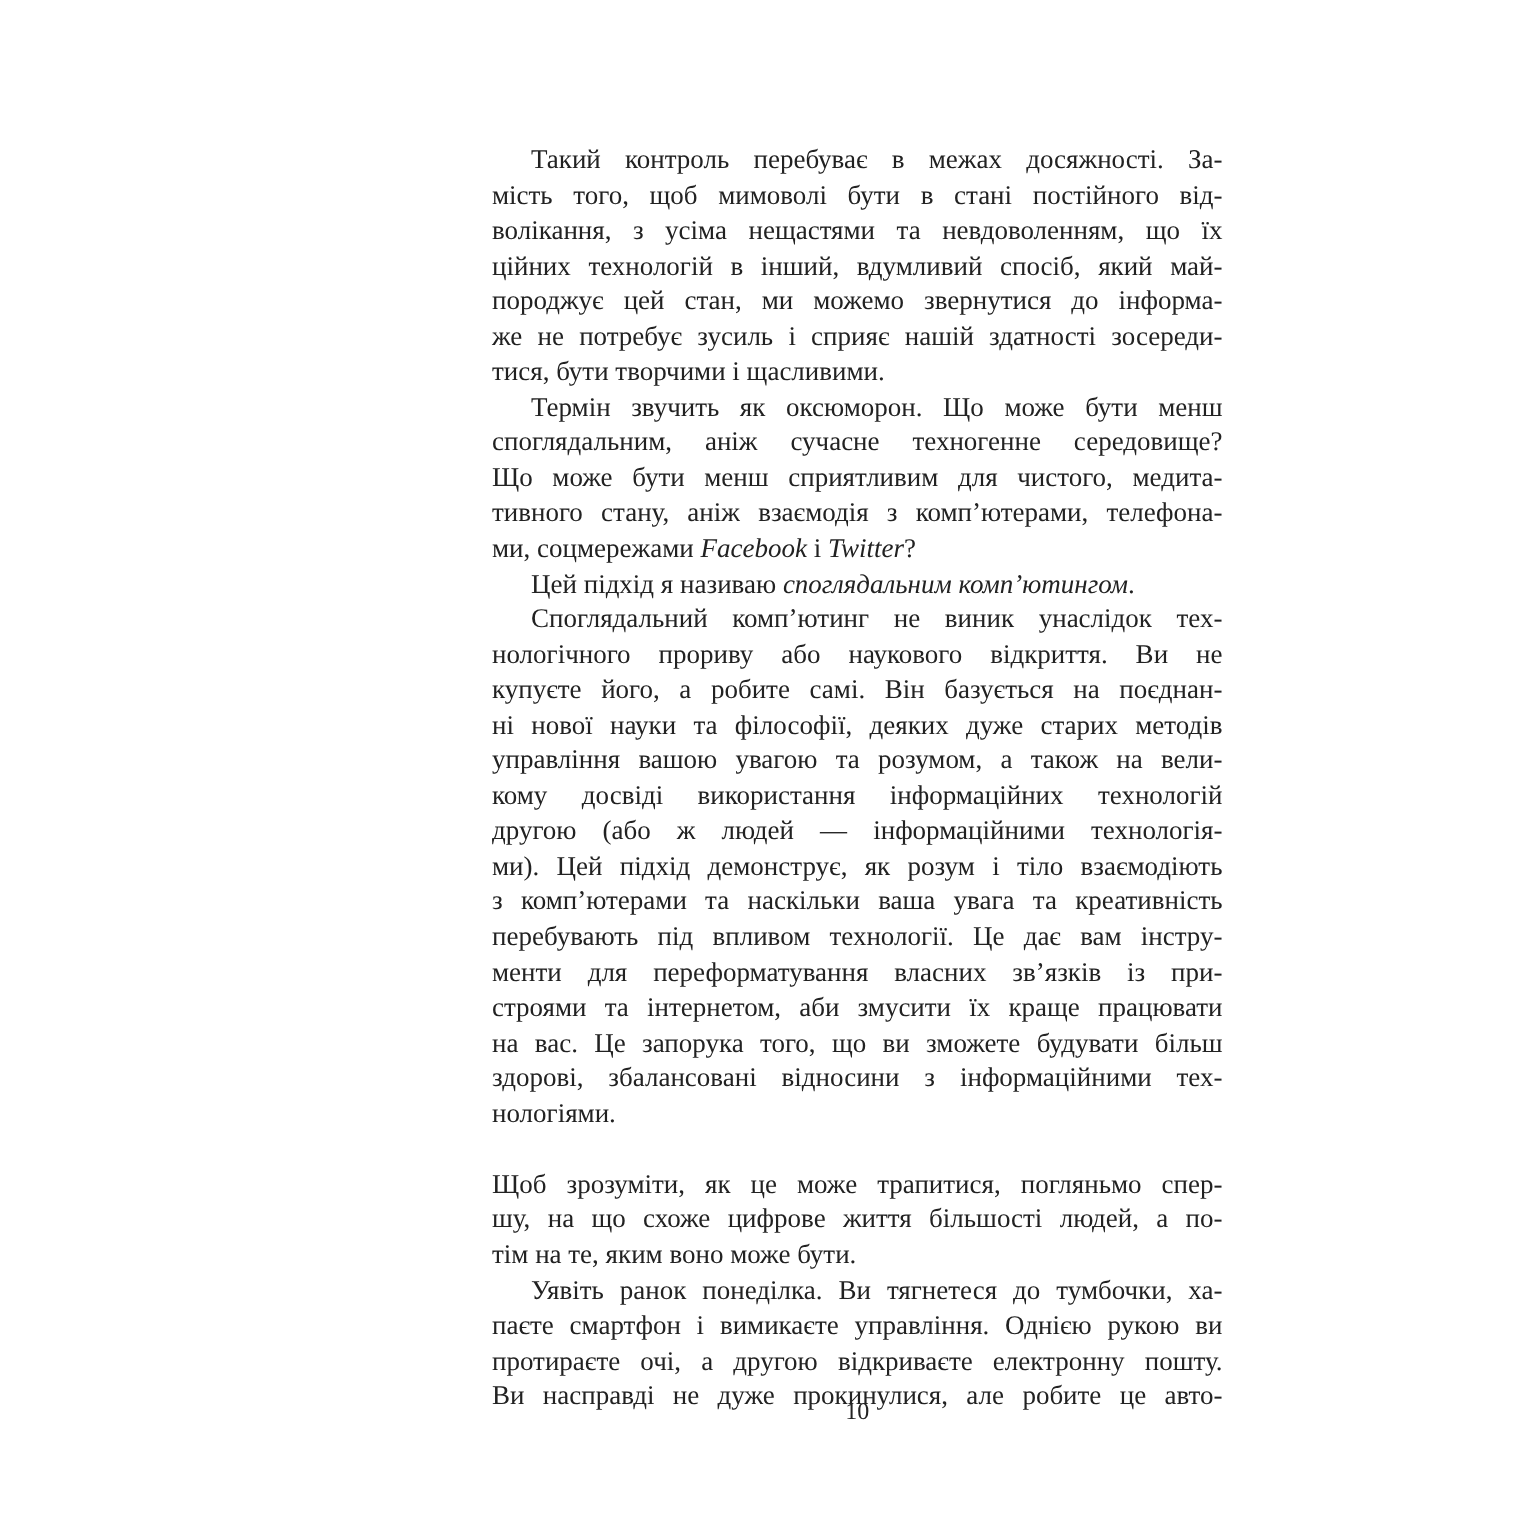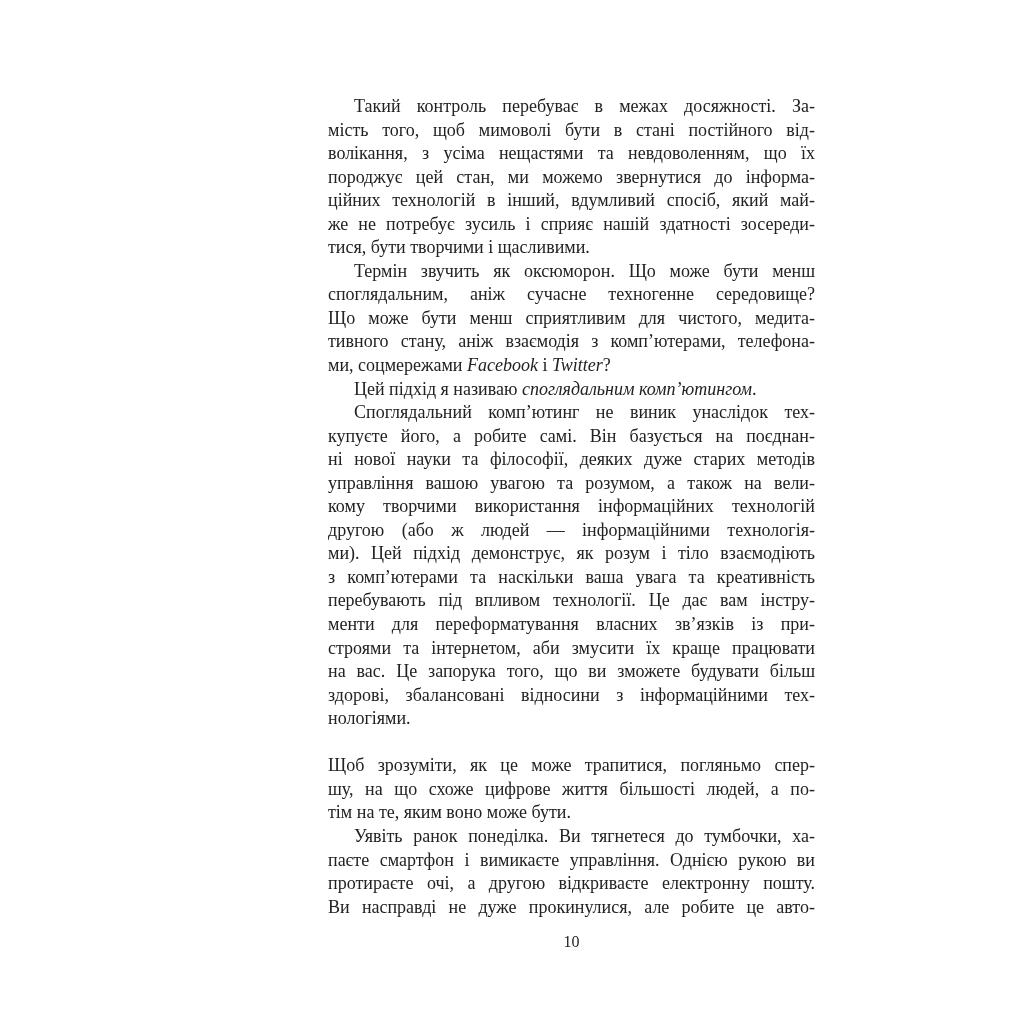--- a/index.html
+++ b/index.html
@@ -25,22 +25,22 @@
 </head>
 <body>
 
 <div class="page">
   <div class="text-block">
 
     <div>
       <div class="ln j ind">Такий контроль перебуває в межах досяжності. За-</div>
       <div class="ln j">мість того, щоб мимоволі бути в стані постійного від-</div>
       <div class="ln j">волікання, з усіма нещастями та невдоволенням, що їх</div>
+      <div class="ln j">ційних технологій в інший, вдумливий спосіб, який май-</div>
       <div class="ln j">породжує цей стан, ми можемо звернутися до інформа-</div>
-      <div class="ln j">ційних технологій в інший, вдумливий спосіб, який май-</div>
       <div class="ln j">же не потребує зусиль і сприяє нашій здатності зосереди-</div>
       <div class="ln l">тися, бути творчими і щасливими.</div>
     </div>
 
     <div>
       <div class="ln j ind">Термін звучить як оксюморон. Що може бути менш</div>
       <div class="ln j">споглядальним, аніж сучасне техногенне середовище?</div>
       <div class="ln j">Що може бути менш сприятливим для чистого, медита-</div>
       <div class="ln j">тивного стану, аніж взаємодія з комп’ютерами, телефона-</div>
       <div class="ln l">
@@ -49,24 +49,25 @@
     </div>
 
     <div>
       <div class="ln l ind">
         <span>Цей підхід я називаю </span><span class="it">споглядальним комп’ютингом</span><span>.</span>
       </div>
     </div>
 
     <div>
       <div class="ln j ind">Споглядальний комп’ютинг не виник унаслідок тех-</div>
+      <div class="ln j">нологічного прориву або наукового відкриття. Ви не</div>
       <div class="ln j">купуєте його, а робите самі. Він базується на поєднан-</div>
       <div class="ln j">ні нової науки та філософії, деяких дуже старих методів</div>
       <div class="ln j">управління вашою увагою та розумом, а також на вели-</div>
-      <div class="ln j">кому творчими використання інформаційних технологій</div>
+      <div class="ln j">кому досвіді використання інформаційних технологій</div>
       <div class="ln j">другою (або ж людей — інформаційними технологія-</div>
       <div class="ln j">ми). Цей підхід демонструє, як розум і тіло взаємодіють</div>
       <div class="ln j">з комп’ютерами та наскільки ваша увага та креативність</div>
       <div class="ln j">перебувають під впливом технології. Це дає вам інстру-</div>
       <div class="ln j">менти для переформатування власних зв’язків із при-</div>
       <div class="ln j">строями та інтернетом, аби змусити їх краще працювати</div>
       <div class="ln j">на вас. Це запорука того, що ви зможете будувати більш</div>
       <div class="ln j">здорові, збалансовані відносини з інформаційними тех-</div>
       <div class="ln l">нологіями.</div>
     </div>

